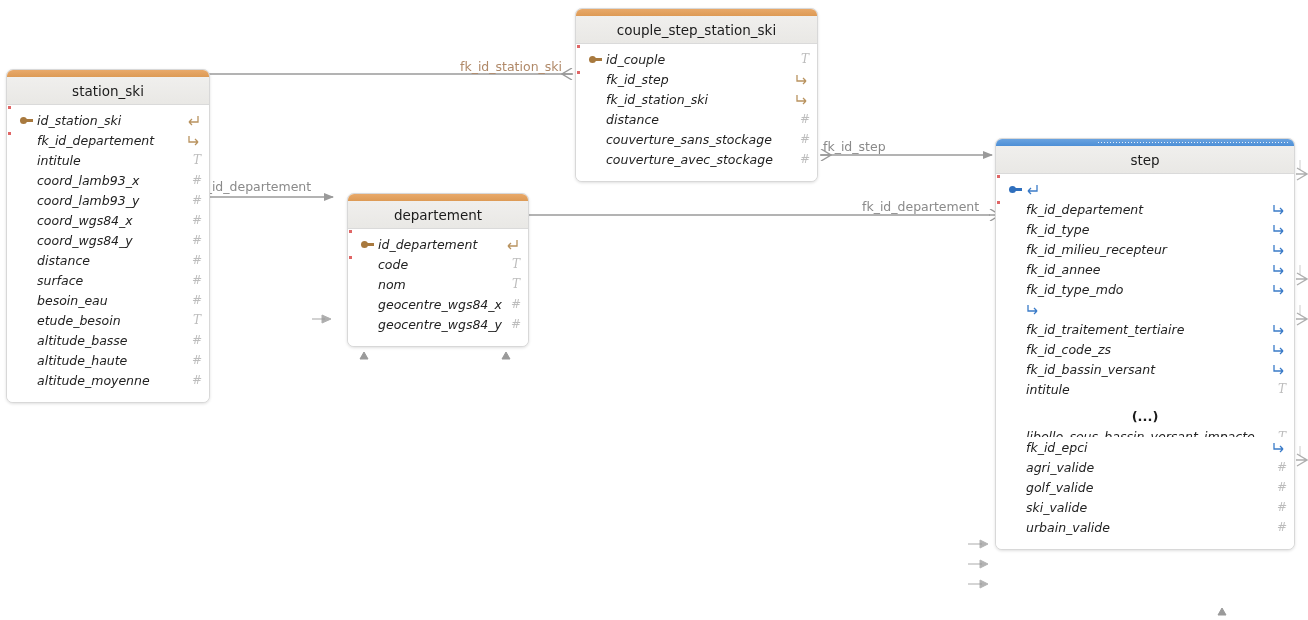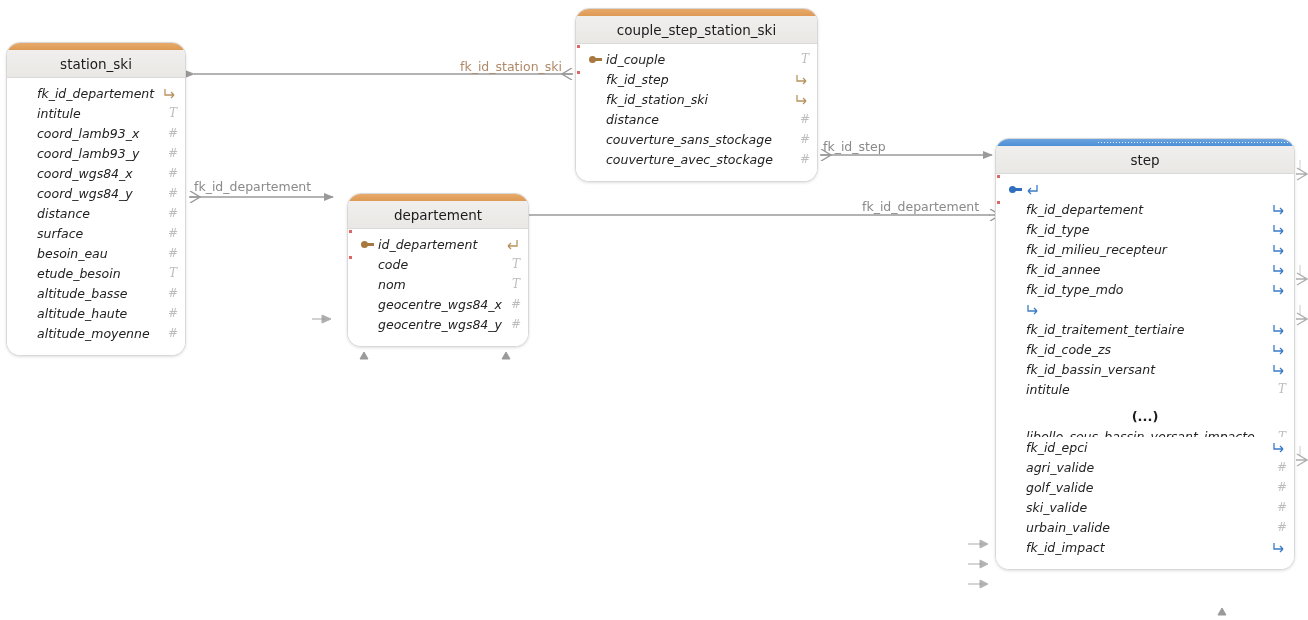--- a/index.html
+++ b/index.html
@@ -28,21 +28,21 @@
     line-height: 1;
   }
   .edge-label.tan  { color: #b08968; }
   .edge-label.gray { color: #8a8a8a; }
 
   
   .tbl {
     position: absolute;
     background: #ffffff;
     border: 1px solid #d8d8d8;
-    border-radius: 14px;
+    border-radius: 7px;
     box-shadow: 0 1px 3px rgba(0,0,0,.13);
     overflow: hidden;
   }
   .tbl-accent {
     height: 7px;
     width: 100%;
   }
   .tbl.orange .tbl-accent {
     background: linear-gradient(#e8a96a, #dd9a55);
   }
@@ -208,204 +208,220 @@
       <line x1="1300" y1="305" x2="1300" y2="315" stroke-width="1" opacity=".5"></line>
       <line x1="1300" y1="446" x2="1300" y2="456" stroke-width="1" opacity=".5"></line>
     </g>
   </svg>
 
   <div class="edge-label tan" style="left:460px; top:61px;">fk_id_station_ski</div>
   <div class="edge-label gray" style="left:194px; top:181px;">fk_id_departement</div>
   <div class="edge-label gray" style="left:823px; top:141px;">fk_id_step</div>
   <div class="edge-label gray" style="left:862px; top:201px;">fk_id_departement</div>
 
-  <div class="tbl orange" id="tbl-station_ski" style="left:6px; top:42px; width:180px;">
+  <div class="tbl orange" id="tbl-station_ski" style="left:6px; top:69px; width:204px;">
     <div class="tbl-accent"></div>
     <div class="tbl-title">station_ski</div>
-    <div class="tbl-body">
-        <div class="row">
-          <span class="glyph"></span>
-          <span class="fname">fk_id_departement</span>
-          <span class="ftype">
-            <svg class="fk-arrow" width="13" height="12" viewBox="0 0 13 12">
-              <path d="M2,2 L2,8 L11,8 M11,8 L8,5 M11,8 L8,11" stroke="#b9935f" stroke-width="1.3" fill="none"></path>
-            </svg>
-          </span>
-        </div>
-        <div class="row">
-          <span class="glyph"></span>
-          <span class="fname">intitule</span>
-          <span class="ftype"><span class="t-text">T</span></span>
-        </div>
-        <div class="row">
-          <span class="glyph"></span>
-          <span class="fname">coord_lamb93_x</span>
-          <span class="ftype"><span class="t-num">#</span></span>
-        </div>
-        <div class="row">
-          <span class="glyph"></span>
-          <span class="fname">coord_lamb93_y</span>
-          <span class="ftype"><span class="t-num">#</span></span>
-        </div>
-        <div class="row">
-          <span class="glyph"></span>
-          <span class="fname">coord_wgs84_x</span>
-          <span class="ftype"><span class="t-num">#</span></span>
-        </div>
-        <div class="row">
-          <span class="glyph"></span>
-          <span class="fname">coord_wgs84_y</span>
-          <span class="ftype"><span class="t-num">#</span></span>
-        </div>
-        <div class="row">
-          <span class="glyph"></span>
-          <span class="fname">distance</span>
-          <span class="ftype"><span class="t-num">#</span></span>
-        </div>
-        <div class="row">
-          <span class="glyph"></span>
-          <span class="fname">surface</span>
-          <span class="ftype"><span class="t-num">#</span></span>
-        </div>
-        <div class="row">
-          <span class="glyph"></span>
-          <span class="fname">besoin_eau</span>
-          <span class="ftype"><span class="t-num">#</span></span>
-        </div>
-        <div class="row">
-          <span class="glyph"></span>
-          <span class="fname">etude_besoin</span>
-          <span class="ftype"><span class="t-text">T</span></span>
-        </div>
-        <div class="row">
-          <span class="glyph"></span>
-          <span class="fname">altitude_basse</span>
-          <span class="ftype"><span class="t-num">#</span></span>
-        </div>
-        <div class="row">
-          <span class="glyph"></span>
-          <span class="fname">altitude_haute</span>
-          <span class="ftype"><span class="t-num">#</span></span>
-        </div>
-        <div class="row">
-          <span class="glyph"></span>
-          <span class="fname">altitude_moyenne</span>
-          <span class="ftype"><span class="t-num">#</span></span>
-        </div>
-      </div>
-  </div>
-
-  <div class="tbl orange" id="tbl-couple" style="left:575px; top:8px; width:243px;">
-    <div class="tbl-accent"></div>
-    <div class="tbl-title">couple_step_station_ski</div>
     <div class="tbl-body">
         <div class="row">
           <span class="reddot" style="left:1px;top:-4px;"></span>
           <span class="reddot" style="left:1px;bottom:-5px;"></span>
           <span class="glyph">
             <span class="keyicon">
               <span class="kcirc"></span>
               <span class="kbar"></span>
             </span>
           </span>
-          <span class="fname">id_couple</span>
-          <span class="ftype"><span class="t-text">T</span></span>
-        </div>
-        <div class="row">
-          <span class="glyph"></span>
-          <span class="fname">fk_id_step</span>
+          <span class="fname">id_station_ski</span>
+          <span class="ftype">
+            <svg class="pk-arrow" width="13" height="12" viewBox="0 0 13 12">
+              <path d="M11,2 L11,8 L2,8 M2,8 L5,5 M2,8 L5,11" stroke="#b9935f" stroke-width="1.3" fill="none"></path>
+            </svg>
+          </span>
+        </div>
+        <div class="row">
+          <span class="glyph"></span>
+          <span class="fname">fk_id_departement</span>
           <span class="ftype">
             <svg class="fk-arrow" width="13" height="12" viewBox="0 0 13 12">
               <path d="M2,2 L2,8 L11,8 M11,8 L8,5 M11,8 L8,11" stroke="#b9935f" stroke-width="1.3" fill="none"></path>
             </svg>
           </span>
         </div>
         <div class="row">
           <span class="glyph"></span>
-          <span class="fname">fk_id_station_ski</span>
-          <span class="ftype">
-            <svg class="fk-arrow" width="13" height="12" viewBox="0 0 13 12">
-              <path d="M2,2 L2,8 L11,8 M11,8 L8,5 M11,8 L8,11" stroke="#b9935f" stroke-width="1.3" fill="none"></path>
-            </svg>
-          </span>
+          <span class="fname">intitule</span>
+          <span class="ftype"><span class="t-text">T</span></span>
+        </div>
+        <div class="row">
+          <span class="glyph"></span>
+          <span class="fname">coord_lamb93_x</span>
+          <span class="ftype"><span class="t-num">#</span></span>
+        </div>
+        <div class="row">
+          <span class="glyph"></span>
+          <span class="fname">coord_lamb93_y</span>
+          <span class="ftype"><span class="t-num">#</span></span>
+        </div>
+        <div class="row">
+          <span class="glyph"></span>
+          <span class="fname">coord_wgs84_x</span>
+          <span class="ftype"><span class="t-num">#</span></span>
+        </div>
+        <div class="row">
+          <span class="glyph"></span>
+          <span class="fname">coord_wgs84_y</span>
+          <span class="ftype"><span class="t-num">#</span></span>
         </div>
         <div class="row">
           <span class="glyph"></span>
           <span class="fname">distance</span>
           <span class="ftype"><span class="t-num">#</span></span>
         </div>
         <div class="row">
           <span class="glyph"></span>
-          <span class="fname">couverture_sans_stockage</span>
-          <span class="ftype"><span class="t-num">#</span></span>
-        </div>
-        <div class="row">
-          <span class="glyph"></span>
-          <span class="fname">couverture_avec_stockage</span>
+          <span class="fname">surface</span>
+          <span class="ftype"><span class="t-num">#</span></span>
+        </div>
+        <div class="row">
+          <span class="glyph"></span>
+          <span class="fname">besoin_eau</span>
+          <span class="ftype"><span class="t-num">#</span></span>
+        </div>
+        <div class="row">
+          <span class="glyph"></span>
+          <span class="fname">etude_besoin</span>
+          <span class="ftype"><span class="t-text">T</span></span>
+        </div>
+        <div class="row">
+          <span class="glyph"></span>
+          <span class="fname">altitude_basse</span>
+          <span class="ftype"><span class="t-num">#</span></span>
+        </div>
+        <div class="row">
+          <span class="glyph"></span>
+          <span class="fname">altitude_haute</span>
+          <span class="ftype"><span class="t-num">#</span></span>
+        </div>
+        <div class="row">
+          <span class="glyph"></span>
+          <span class="fname">altitude_moyenne</span>
           <span class="ftype"><span class="t-num">#</span></span>
         </div>
       </div>
   </div>
 
-  <div class="tbl orange" id="tbl-departement" style="left:335px; top:193px; width:182px;margin-left:12px;">
+  <div class="tbl orange" id="tbl-couple" style="left:575px; top:8px; width:243px;">
     <div class="tbl-accent"></div>
-    <div class="tbl-title">departement</div>
+    <div class="tbl-title">couple_step_station_ski</div>
     <div class="tbl-body">
         <div class="row">
           <span class="reddot" style="left:1px;top:-4px;"></span>
           <span class="reddot" style="left:1px;bottom:-5px;"></span>
           <span class="glyph">
             <span class="keyicon">
               <span class="kcirc"></span>
               <span class="kbar"></span>
             </span>
           </span>
-          <span class="fname">id_departement</span>
-          <span class="ftype">
-            <svg class="pk-arrow" width="13" height="12" viewBox="0 0 13 12">
-              <path d="M11,2 L11,8 L2,8 M2,8 L5,5 M2,8 L5,11" stroke="#b9935f" stroke-width="1.3" fill="none"></path>
-            </svg>
-          </span>
-        </div>
-        <div class="row">
-          <span class="glyph"></span>
-          <span class="fname">code</span>
-          <span class="ftype"><span class="t-text">T</span></span>
-        </div>
-        <div class="row">
-          <span class="glyph"></span>
-          <span class="fname">nom</span>
-          <span class="ftype"><span class="t-text">T</span></span>
-        </div>
-        <div class="row">
-          <span class="glyph"></span>
-          <span class="fname">geocentre_wgs84_x</span>
-          <span class="ftype"><span class="t-num">#</span></span>
-        </div>
-        <div class="row">
-          <span class="glyph"></span>
-          <span class="fname">geocentre_wgs84_y</span>
+          <span class="fname">id_couple</span>
+          <span class="ftype"><span class="t-text">T</span></span>
+        </div>
+        <div class="row">
+          <span class="glyph"></span>
+          <span class="fname">fk_id_step</span>
+          <span class="ftype">
+            <svg class="fk-arrow" width="13" height="12" viewBox="0 0 13 12">
+              <path d="M2,2 L2,8 L11,8 M11,8 L8,5 M11,8 L8,11" stroke="#b9935f" stroke-width="1.3" fill="none"></path>
+            </svg>
+          </span>
+        </div>
+        <div class="row">
+          <span class="glyph"></span>
+          <span class="fname">fk_id_station_ski</span>
+          <span class="ftype">
+            <svg class="fk-arrow" width="13" height="12" viewBox="0 0 13 12">
+              <path d="M2,2 L2,8 L11,8 M11,8 L8,5 M11,8 L8,11" stroke="#b9935f" stroke-width="1.3" fill="none"></path>
+            </svg>
+          </span>
+        </div>
+        <div class="row">
+          <span class="glyph"></span>
+          <span class="fname">distance</span>
+          <span class="ftype"><span class="t-num">#</span></span>
+        </div>
+        <div class="row">
+          <span class="glyph"></span>
+          <span class="fname">couverture_sans_stockage</span>
+          <span class="ftype"><span class="t-num">#</span></span>
+        </div>
+        <div class="row">
+          <span class="glyph"></span>
+          <span class="fname">couverture_avec_stockage</span>
           <span class="ftype"><span class="t-num">#</span></span>
         </div>
       </div>
   </div>
 
-  <div class="tbl blue" id="tbl-step" style="left:995px; top:138px; width:300px;">
+  <div class="tbl orange" id="tbl-departement" style="left:335px; top:193px; width:182px;margin-left:12px;">
     <div class="tbl-accent"></div>
-    <div class="tbl-title">step</div>
-    <div class="tbl-body" style="padding-bottom:4px;">
+    <div class="tbl-title">departement</div>
+    <div class="tbl-body">
         <div class="row">
           <span class="reddot" style="left:1px;top:-4px;"></span>
           <span class="reddot" style="left:1px;bottom:-5px;"></span>
           <span class="glyph">
             <span class="keyicon">
               <span class="kcirc"></span>
               <span class="kbar"></span>
             </span>
           </span>
+          <span class="fname">id_departement</span>
+          <span class="ftype">
+            <svg class="pk-arrow" width="13" height="12" viewBox="0 0 13 12">
+              <path d="M11,2 L11,8 L2,8 M2,8 L5,5 M2,8 L5,11" stroke="#b9935f" stroke-width="1.3" fill="none"></path>
+            </svg>
+          </span>
+        </div>
+        <div class="row">
+          <span class="glyph"></span>
+          <span class="fname">code</span>
+          <span class="ftype"><span class="t-text">T</span></span>
+        </div>
+        <div class="row">
+          <span class="glyph"></span>
+          <span class="fname">nom</span>
+          <span class="ftype"><span class="t-text">T</span></span>
+        </div>
+        <div class="row">
+          <span class="glyph"></span>
+          <span class="fname">geocentre_wgs84_x</span>
+          <span class="ftype"><span class="t-num">#</span></span>
+        </div>
+        <div class="row">
+          <span class="glyph"></span>
+          <span class="fname">geocentre_wgs84_y</span>
+          <span class="ftype"><span class="t-num">#</span></span>
+        </div>
+      </div>
+  </div>
+
+  <div class="tbl blue" id="tbl-step" style="left:995px; top:138px; width:300px;">
+    <div class="tbl-accent"></div>
+    <div class="tbl-title">step</div>
+    <div class="tbl-body" style="padding-bottom:4px;">
+        <div class="row">
+          <span class="reddot" style="left:1px;top:-4px;"></span>
+          <span class="reddot" style="left:1px;bottom:-5px;"></span>
+          <span class="glyph">
+            <span class="keyicon">
+              <span class="kcirc"></span>
+              <span class="kbar"></span>
+            </span>
+          </span>
           <span class="ftype">
             <svg class="pk-arrow" width="13" height="12" viewBox="0 0 13 12">
               <path d="M11,2 L11,8 L2,8 M2,8 L5,5 M2,8 L5,11" stroke="#3a7bc8" stroke-width="1.3" fill="none"></path>
             </svg>
           </span>
         </div>
         <div class="row">
           <span class="glyph"></span>
           <span class="fname">fk_id_departement</span>
           <span class="ftype">
@@ -520,25 +536,16 @@
         <div class="row">
           <span class="glyph"></span>
           <span class="fname">ski_valide</span>
           <span class="ftype"><span class="t-num">#</span></span>
         </div>
         <div class="row">
           <span class="glyph"></span>
           <span class="fname">urbain_valide</span>
           <span class="ftype"><span class="t-num">#</span></span>
         </div>
-        <div class="row">
-          <span class="glyph"></span>
-          <span class="fname">fk_id_impact</span>
-          <span class="ftype">
-            <svg class="fk-arrow" width="13" height="12" viewBox="0 0 13 12">
-              <path d="M2,2 L2,8 L11,8 M11,8 L8,5 M11,8 L8,11" stroke="#3a7bc8" stroke-width="1.3" fill="none"></path>
-            </svg>
-          </span>
-        </div>
       </div>
   </div>
 
 </div>
 
 </body></html>

